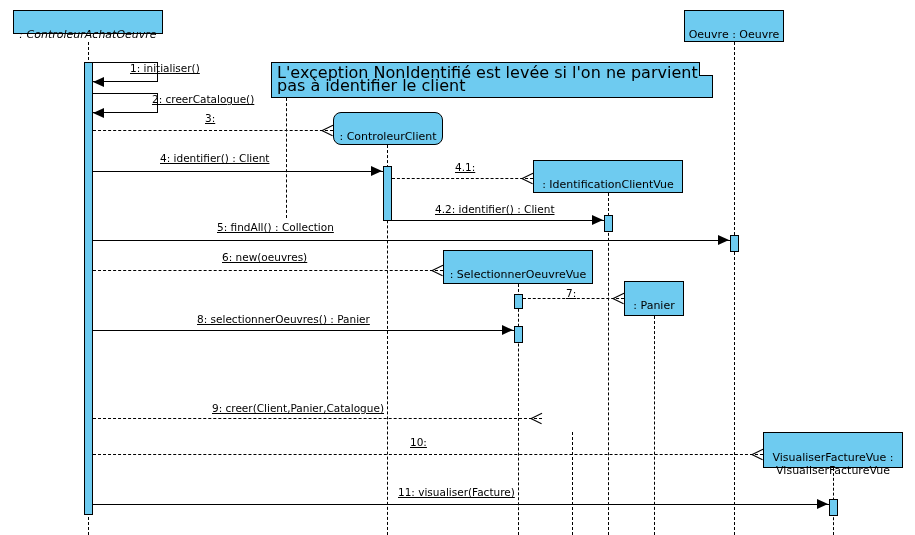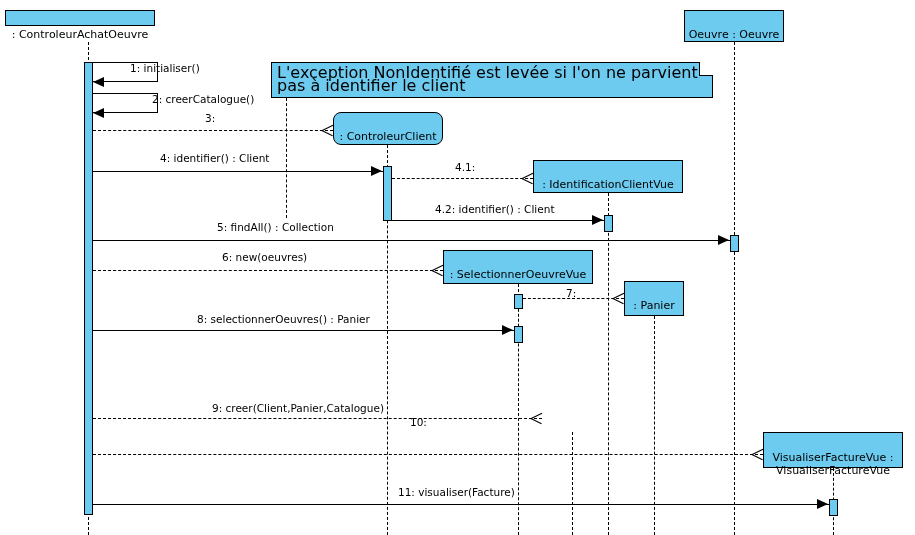--- a/index.html
+++ b/index.html
@@ -52,20 +52,21 @@
   }
   .msg-line.dashed {
     border-top: 1px dashed #000000;
   }
   .msg-label {
     position: absolute;
     font-size: 10.5px;
     line-height: 12px;
     color: #000000;
     white-space: nowrap;
+    text-decoration: underline;
   }
   
   .arrow-solid {
     position: absolute;
     width: 0;
     height: 0;
     border-top: 5px solid transparent;
     border-bottom: 5px solid transparent;
     border-left: 11px solid #000000;
   }
@@ -135,21 +136,21 @@
   <div class="lifeline" style="left:654px; top:316px; height:219px;"></div>
   <div class="lifeline" style="left:572px; top:432px; height:103px;"></div>
   <div class="lifeline" style="left:833px; top:468px; height:67px;"></div>
 
   <div class="note-anchor" style="left:286px; top:98px; height:120px;"></div>
   <div class="note" style="left:271px; top:62px; width:442px; height:36px;">
     <span>L'exception NonIdentifié est levée si l'on ne parvient pas à identifier le client</span>
     <span class="note-fold" style="right:-1px; top:-1px;"></span>
   </div>
 
-  <div class="obj-box" style="left:5px; top:10px; width:150px; height:16px;">
+  <div class="obj-box" style="left:13px; top:10px; width:150px; height:24px;font-style:italic;">
     <span>: ControleurAchatOeuvre</span>
   </div>
 
   <div class="obj-box" style="left:333px; top:112px; width:110px; height:33px;border-radius:8px;">
     <span>: ControleurClient</span>
   </div>
 
   <div class="obj-box" style="left:533px; top:160px; width:150px; height:33px;">
     <span>: IdentificationClientVue</span>
   </div>
@@ -237,19 +238,19 @@
       <i class="up"></i>
       <i class="down"></i>
     </div>
   <div class="msg-label" style="left:212px; top:402px;">9: creer(Client,Panier,Catalogue)</div>
 
   <div class="msg-line dashed" style="left:93px; top:454px; width:670px;"></div>
   <div class="arrow-open" style="left:752px; top:448px;">
       <i class="up"></i>
       <i class="down"></i>
     </div>
-  <div class="msg-label" style="left:410px; top:416px;">10:</div>
+  <div class="msg-label" style="left:410px; top:436px;">10:</div>
 
   <div class="msg-line" style="left:93px; top:504px; width:736px;"></div>
   <div class="arrow-solid" style="left:817px; top:499px;"></div>
   <div class="msg-label" style="left:398px; top:486px;">11: visualiser(Facture)</div>
 
 </div>
 
 </body></html>

